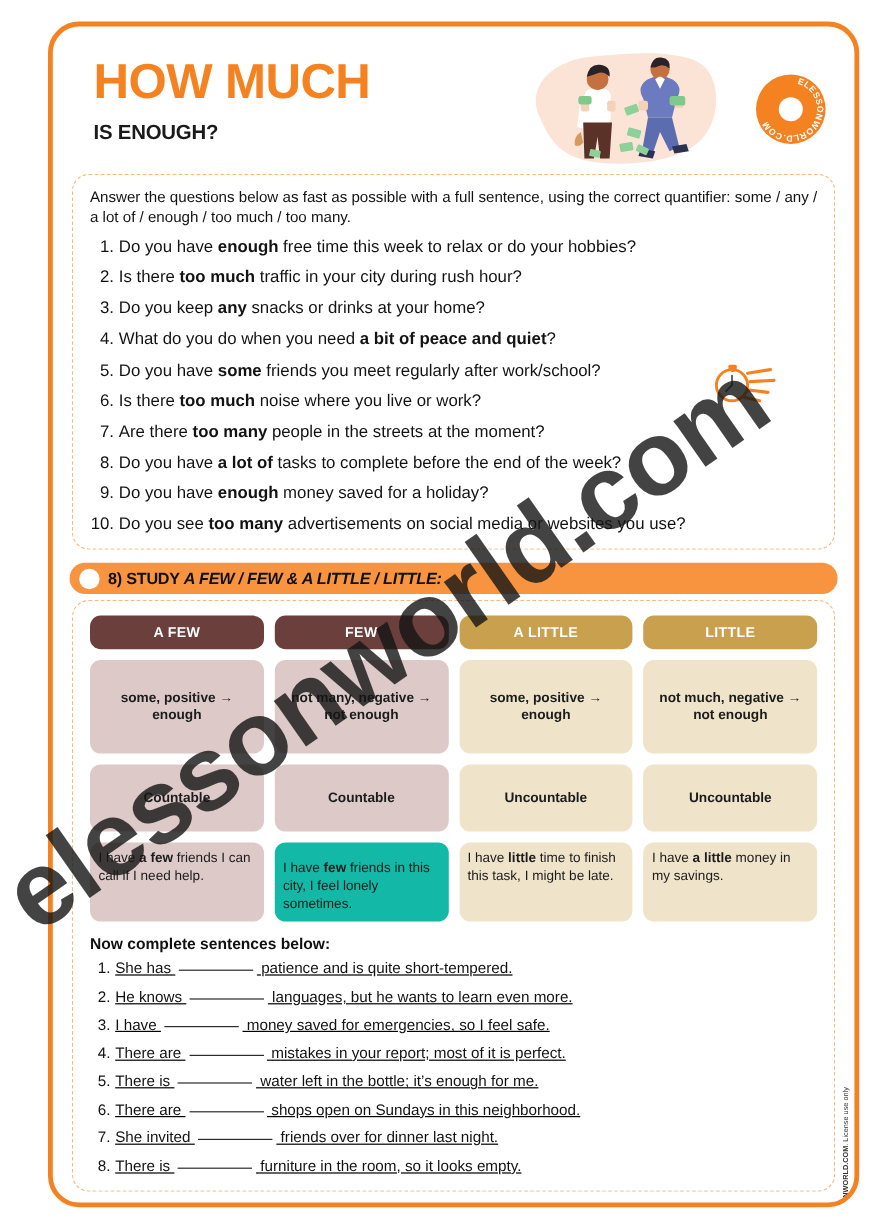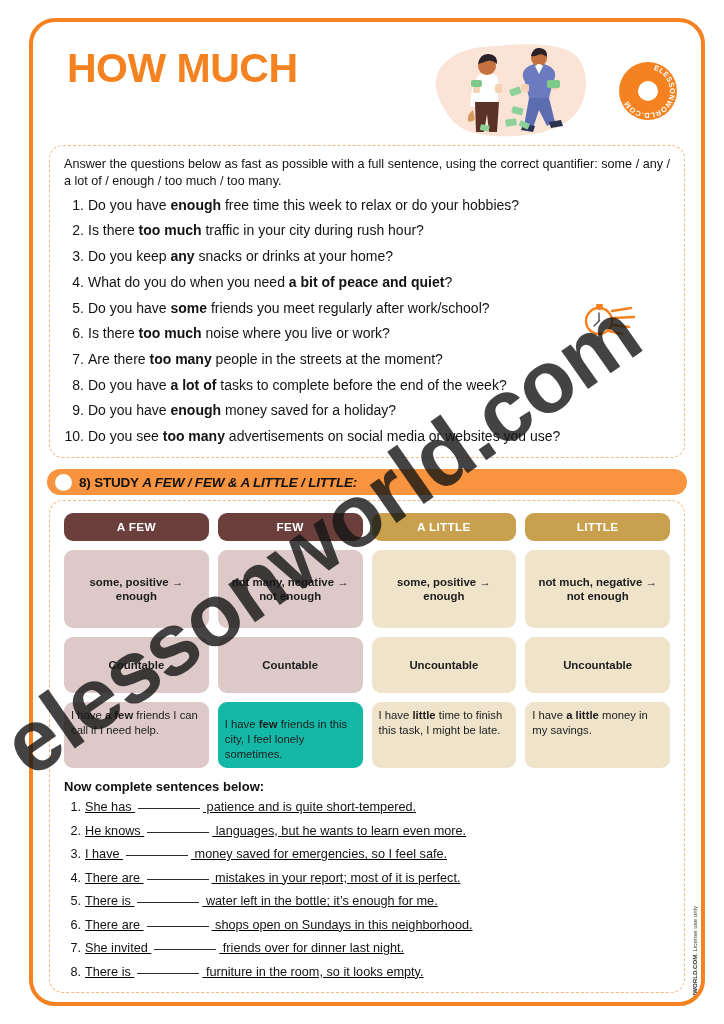--- a/index.html
+++ b/index.html
@@ -5,21 +5,21 @@
   html,body{margin:0;padding:0;}
   body{
     width:724px;height:1024px;
     background:#ffffff;
     font-family:"Liberation Sans",sans-serif;
     overflow:hidden;
     position:relative;
   }
   .page{
     position:absolute;
-    left:29px;top:18px;
+    left:40px;top:18px;
     width:676px;height:988px;
     border:4px solid #F58220;
     border-radius:26px;
     box-sizing:border-box;
     background:#ffffff;
     overflow:hidden;
   }
 
   
   .header{
@@ -222,20 +222,21 @@
     letter-spacing:-1px;
   }
 </style>
 </head>
 <body>
 
 <div class="page">
 
   <div class="header">
     <div class="title">HOW MUCH</div>
+    <div class="subtitle">IS ENOUGH?</div>
 
     <div class="hero">
       <svg viewBox="0 0 172 108" width="172" height="108">
         <path d="M18 62 C6 36 28 14 62 11 C96 8 124 6 146 14 C168 22 170 56 156 76 C142 96 104 102 72 100 C40 98 28 86 18 62 Z" fill="#FBE3D6"></path>
 
         <path d="M62 40 q-9 2 -11 12 l-2 18 l6 1 l2 -14 l1 22 l3 0 l0 -24 Z" fill="#FFFFFF"></path>
         <rect x="55" y="38" width="22" height="30" rx="6" fill="#FFFFFF"></rect>
         <path d="M54 66 l24 0 l-2 30 l-8 0 l-2 -18 l-3 18 l-8 0 Z" fill="#5B3228"></path>
         <circle cx="66" cy="30" r="9" fill="#C4703F"></circle>
         <path d="M57 28 q2 -11 11 -10 q9 1 8 10 q-5 -5 -10 -3 q-5 2 -9 3 Z" fill="#2B2128"></path>

